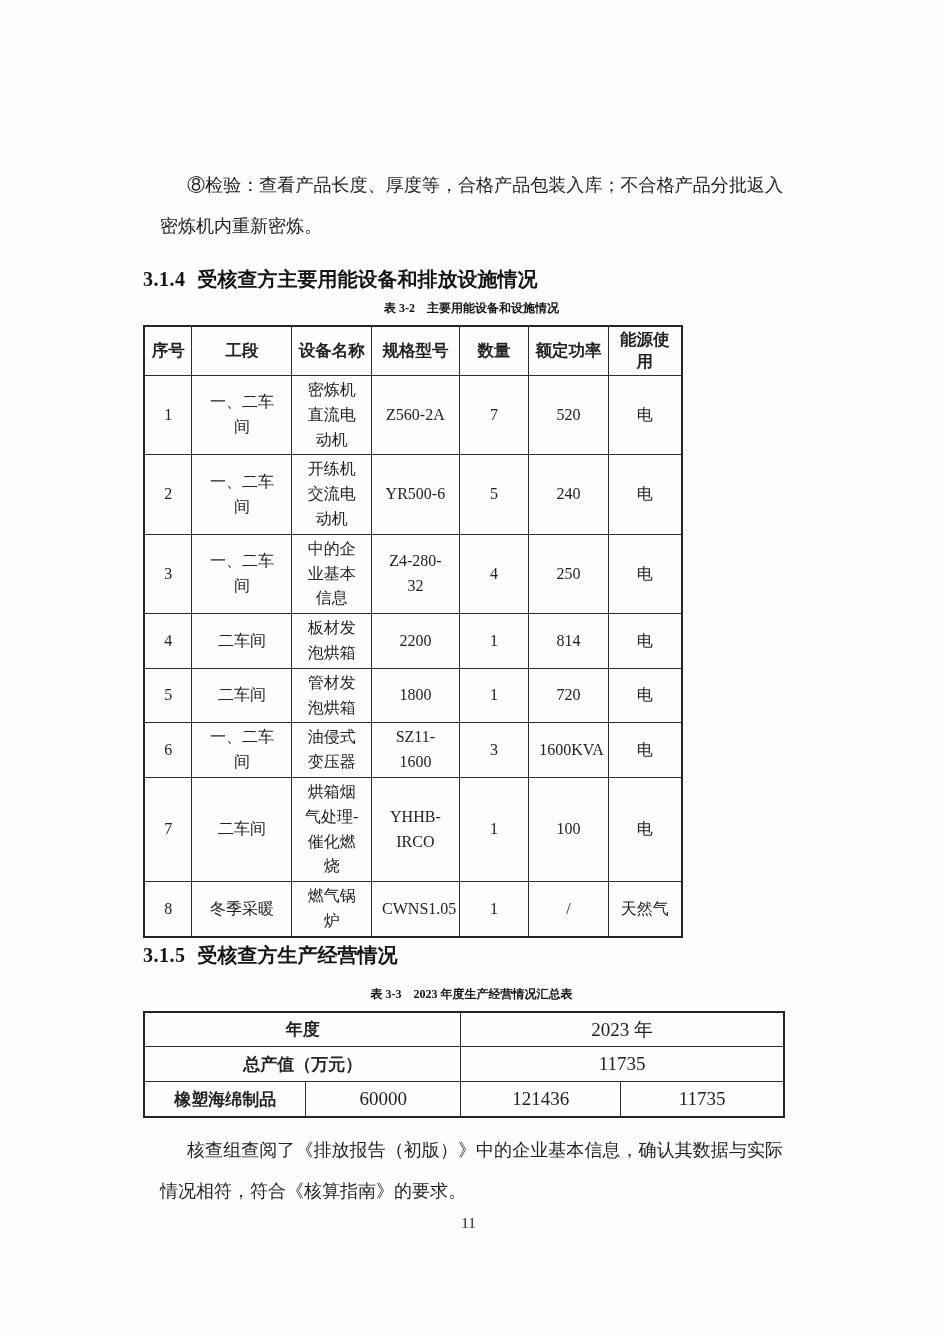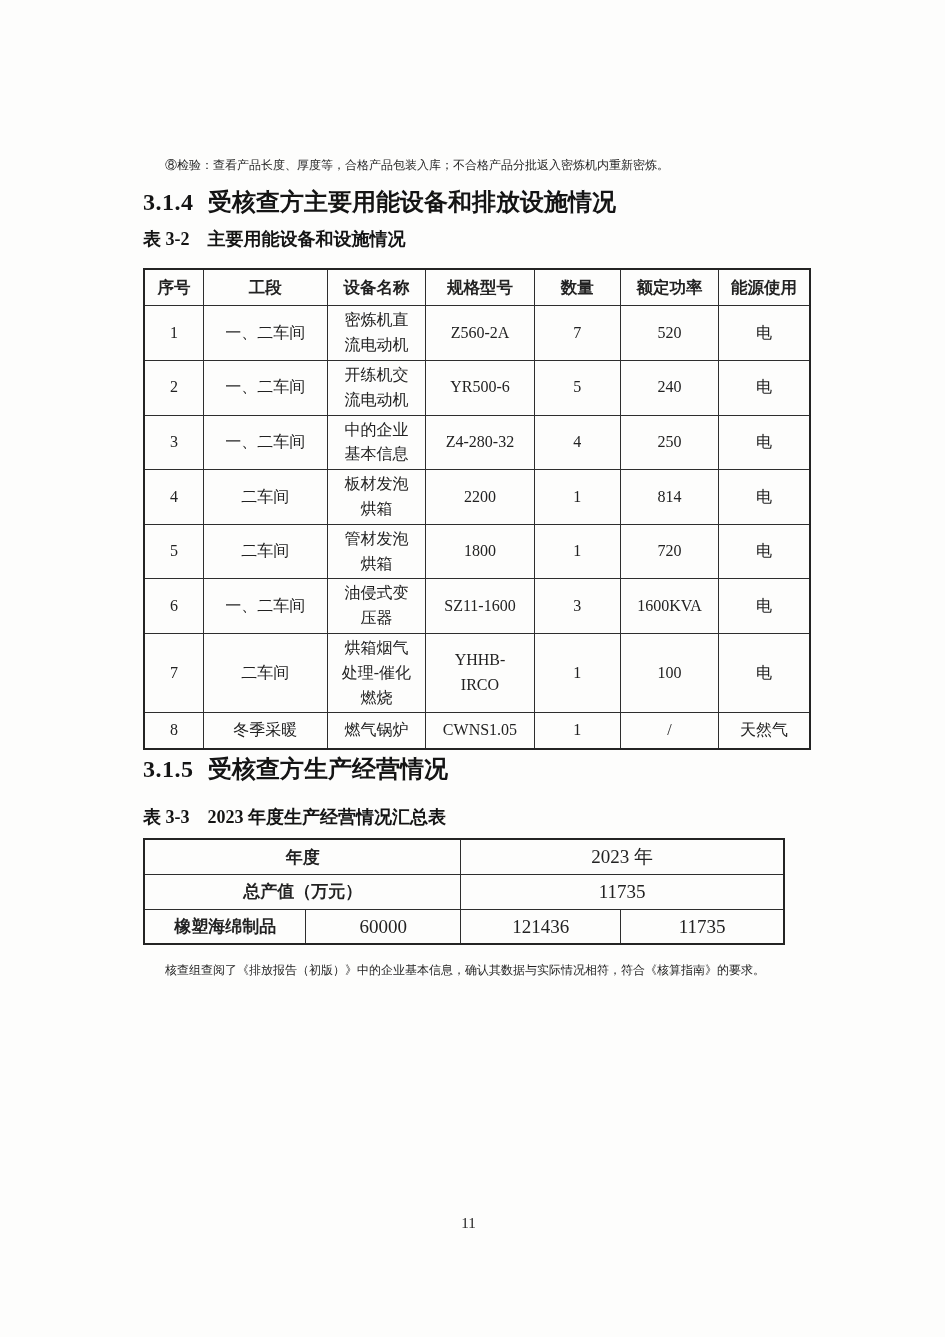--- a/index.html
+++ b/index.html
@@ -7,30 +7,30 @@
   .page{
     position:relative;
     width:945px;height:1337px;
     background:#fdfdfc;
     font-family:"Liberation Serif","DejaVu Serif",serif;
     color:#1f1f1f;
     box-sizing:border-box;
     padding:148px 145px 0 143px;
     overflow:hidden;
   }
-  p.body{margin:4px;font-size:12px;line-height:2.3;text-align:justify;}
+  p.body{margin:17px;font-size:18px;line-height:2.3;text-align:justify;}
   p.indent{text-indent:1.5em;}
-  h2.sec{font-size:24px;font-weight:bold;margin:6px 0 4px 0;line-height:1.4;color:#141414;}
+  h2.sec{font-size:20px;font-weight:bold;margin:6px 0 4px 0;line-height:1.4;color:#141414;}
   h2.s315{margin-top:3px;}
   .sec .hnum{margin-right:0.6em;letter-spacing:0.5px;}
-  .tcap{font-size:18px;font-weight:bold;text-align:left;margin:6px 0 0 0;line-height:1.6;color:#141414;}
+  .tcap{font-size:12px;font-weight:bold;text-align:center;margin:6px 0 0 0;line-height:1.6;color:#141414;}
   .tcap .cap-title{margin-left:1em;}
   .tcap.c33{margin-top:16px;}
   table{border-collapse:collapse;table-layout:fixed;border:2px solid #242424;}
-  .t32{margin-top:14px;width:668px;border-radius:24px;}
+  .t32{margin-top:7px;width:540px;border-radius:24px;}
   .t33{margin-top:7px;width:642px;}
   td,th{border:1.5px solid #2e2e2e;text-align:center;vertical-align:middle;font-size:16px;padding:2px 10px;box-sizing:border-box;color:#222;}
   .t32 th{font-size:16.5px;font-weight:bold;height:37px;padding:2px 4px;}
   .t32 td{height:46px;line-height:1.55;}
   .t32 tr.h1 td{height:36px;}
   .t32 tr.h2 td{height:54px;}
   .t32 tr.h3 td{height:64px;}
   .t33 th{font-size:17px;font-weight:bold;height:35px;padding:1px 6px;}
   .t33 td{height:35px;font-size:19px;font-family:Liberation Serif, serif;}
   .pagenum{position:absolute;left:0;right:8px;top:1215px;text-align:center;font-size:15px;color:#222;}

